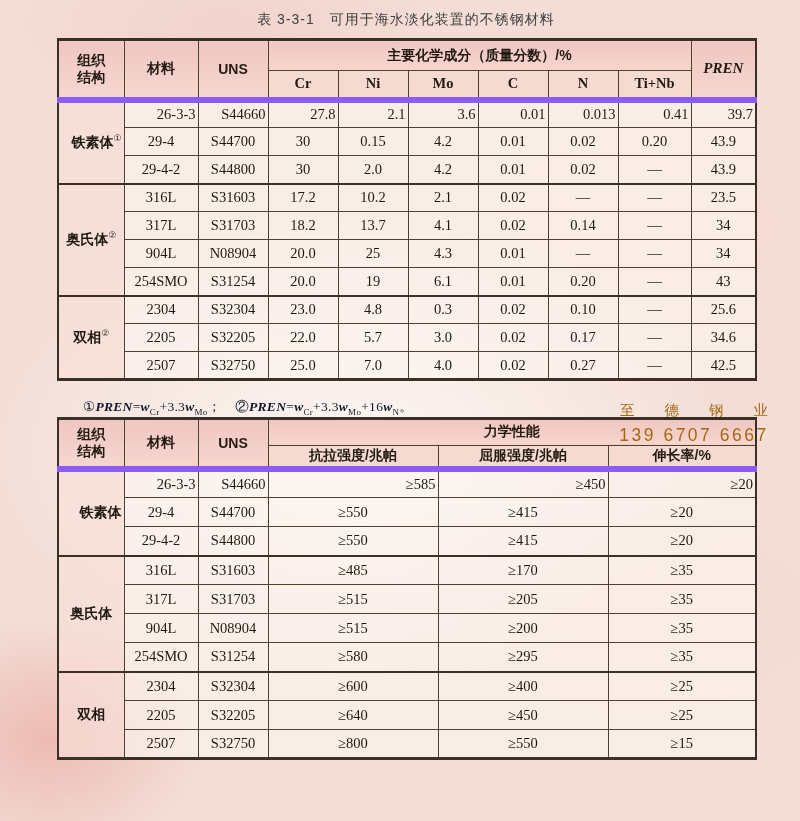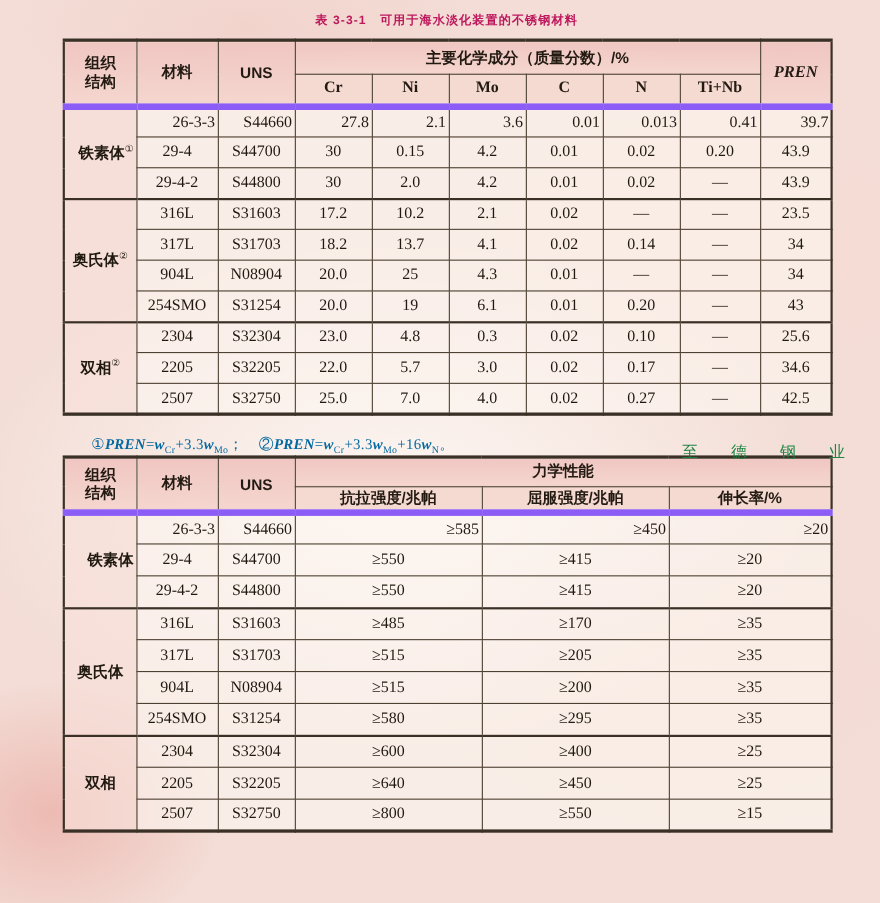--- a/index.html
+++ b/index.html
@@ -14,22 +14,22 @@
       radial-gradient(220px 170px at 6% 90%, rgba(235,178,170,0.8), rgba(235,178,170,0) 70%),
       radial-gradient(300px 120px at 28% 3%, rgba(240,203,196,0.55), rgba(240,203,196,0) 70%),
       radial-gradient(420px 220px at 88% 28%, rgba(246,220,212,0.65), rgba(246,220,212,0) 72%),
       radial-gradient(380px 200px at 80% 75%, rgba(245,218,210,0.5), rgba(245,218,210,0) 72%),
       radial-gradient(520px 320px at 45% 55%, rgba(255,252,248,0.85), rgba(255,252,248,0) 75%),
       #f3ddd6;
   }
   .content { position: absolute; left: 57px; top: 0; width: 698px; }
 
   .tbl-title {
-    text-align: center; font-weight: bold; font-size: 11px;
-    color: #be185d; letter-spacing: 1px;
+    text-align: center; font-weight: normal; font-size: 14px;
+    color: #404040; letter-spacing: 1px;
   }
   .title-1 { padding-top: 11px; margin-bottom: 9px; }
   .title-2 { margin-top: 15px; margin-bottom: 9px; }
 
   table {
     border-collapse: collapse; width: 698px; table-layout: fixed;
     background: rgba(253,245,239,0.35);
   }
   table { border: 2px solid #3a3026; border-top-width: 3px; border-bottom-width: 3px; }
   th, td {
@@ -62,30 +62,30 @@
     font-family: "Liberation Sans", sans-serif;
     font-weight: bold; font-size: 14px;
     background: rgba(246,216,209,0.45);
   }
   tbody td.group-cell sup { font-size: 9px; font-weight: normal; }
   tbody tr.group-start td { border-top: 2px solid #3a3026; }
   tbody tr:first-child td { border-top: 6px solid #8b5cf6; text-align: right; }
 
   .footnote {
     margin: 17px 0 0 26px;
-    font-size: 13.5px; color: #0369a1;
+    font-size: 13.5px; color: #0f172a;
     font-family: "Liberation Serif", serif;
     letter-spacing: 0.3px;
   }
   .footnote i { font-weight: bold; font-family: "Liberation Serif", serif; }
   .footnote sub { font-size: 9px; }
 
   .watermark {
     position: absolute; top: 401px; left: 610px; width: 168px;
-    color: #15803d; text-align: center; opacity: 0.95;
+    color: #a16207; text-align: center; opacity: 0.95;
   }
   .wm-line1 { font-size: 14.5px; letter-spacing: 13px; white-space: nowrap; margin-left: 10px; }
   .wm-line2 { font-size: 17.5px; letter-spacing: 2.5px; margin-top: 5px; white-space: nowrap; }
 </style>
 </head>
 <body>
 
 <div class="content">
 
   <div class="tbl-title title-1">表 3-3-1　可用于海水淡化装置的不锈钢材料</div>
@@ -338,13 +338,14 @@
           <td>≥550</td>
           <td>≥15</td>
         </tr>
       </tbody>
   </table>
 
 </div>
 
 <div class="watermark">
   <div class="wm-line1">至 德 钢 业</div>
+  <div class="wm-line2">139 6707 6667</div>
 </div>
 
 </body></html>

